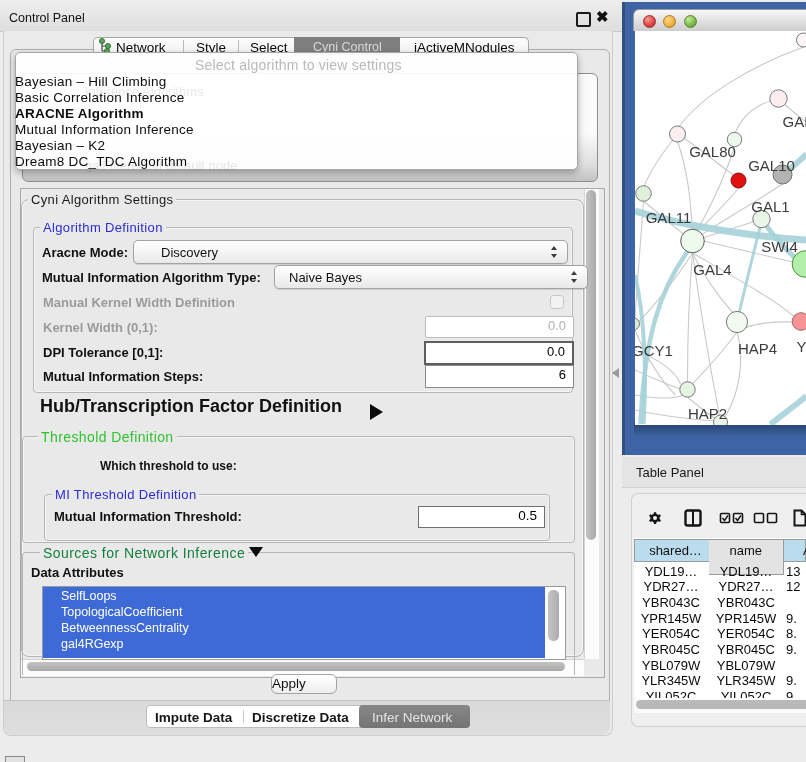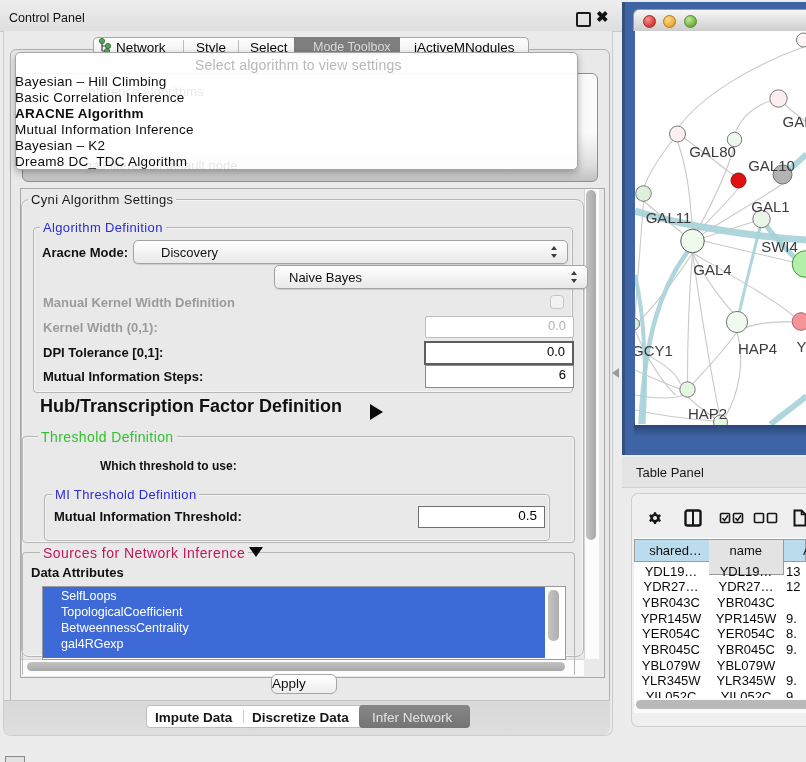--- a/index.html
+++ b/index.html
@@ -36,21 +36,21 @@
   <div class="abs" style="left:238px;top:40px;width:1px;height:13px;background:#bbb;"></div>
   <svg class="abs" style="left:99px;top:38px;" width="14" height="16" viewBox="0 0 14 16">
     <path d="M3 3 L3 13 M3 8 L8 8 M3 13 L7 13" stroke="#444" stroke-width="1.2" fill="none"></path>
     <circle cx="3" cy="3" r="2.6" fill="#55a555" stroke="#2c6b2c" stroke-width="0.8"></circle>
     <circle cx="9" cy="8" r="2.6" fill="#55a555" stroke="#2c6b2c" stroke-width="0.8"></circle>
     <circle cx="8" cy="13" r="2.6" fill="#55a555" stroke="#2c6b2c" stroke-width="0.8"></circle>
   </svg>
   <div class="abs" style="left:116px;top:39.5px;font-size:13.5px;color:#0a0a0a;">Network</div>
   <div class="abs" style="left:196px;top:39.5px;font-size:13.5px;color:#0a0a0a;">Style</div>
   <div class="abs" style="left:250px;top:39.5px;font-size:13.5px;color:#0a0a0a;">Select</div>
-  <div class="abs" style="left:313px;top:40px;font-size:12.5px;color:#dadada;">Mode Toolbox</div>
+  <div class="abs" style="left:313px;top:40px;font-size:12.5px;color:#dadada;">Cyni Control</div>
   <div class="abs" style="left:414px;top:39.5px;font-size:13.5px;color:#0a0a0a;">jActiveMNodules</div>
 
   <div class="abs" style="left:22px;top:73px;width:576px;height:109px;border:1px solid #8f8f8f;border-radius:6px;background:linear-gradient(#fafafa 55%,#dedede 85%,#c2c2c2);box-sizing:border-box;"></div>
 
   <div class="abs" style="left:20px;top:188px;width:583px;height:488px;background:#e9e9e9;border:1px solid #a9a9a9;"></div>
 
   <div class="abs" style="left:584px;top:189px;width:14px;height:470px;background:#fcfcfc;border-left:1px solid #d5d5d5;"></div>
   <div class="abs" style="left:586px;top:190px;width:10px;height:350px;background:linear-gradient(90deg,#c2c2c2,#a9a9a9);border-radius:5px;"></div>
 
   <div class="abs" style="left:21px;top:659px;width:563px;height:16px;background:#fcfcfc;border-top:1px solid #d5d5d5;"></div>
@@ -61,20 +61,21 @@
   </div>
 
   <div class="group" style="left:33px;top:227px;width:538px;height:164px;">
     <div class="gtitle" style="left:6px;color:#2b2bd8;">Algorithm Definition</div>
   </div>
   <div class="lbl abs" style="left:42px;top:245px;">Aracne Mode:</div>
   <div class="combo" style="left:133px;top:240px;width:433px;height:22px;">
     <div class="ct" style="left:27px;">Discovery</div>
       <div class="spin"></div>
   </div>
+  <div class="lbl abs" style="left:42px;top:270px;">Mutual Information Algorithm Type:</div>
   <div class="combo" style="left:274px;top:265px;width:292px;height:22px;padding-left:20px;">
     <div class="ct">Naive Bayes</div>
       <div class="spin"></div>
   </div>
   <div class="lbl dis abs" style="left:43px;top:295px;">Manual Kernel Width Definition</div>
   <div class="abs" style="left:550px;top:295px;width:12px;height:12px;border:1.5px solid #c5c5c5;border-radius:3.5px;background:#f2f2f2;"></div>
   <div class="lbl dis abs" style="left:43px;top:320px;">Kernel Width (0,1):</div>
   <div class="field" style="left:425px;top:316px;width:140px;height:19px;border:1px solid #bdbdbd;border-radius:2px;color:#b2b2b2;padding:1px 7px 0 0;">0.0</div>
   <div class="lbl abs" style="left:43px;top:345px;">DPI Tolerance [0,1]:</div>
   <div class="field" style="left:424px;top:341px;width:139px;height:19px;border:2px solid #5e5e5e;color:#000;padding:1px 7px 0 0;">0.0</div>
@@ -88,21 +89,21 @@
     <div class="gtitle" style="left:15px;color:#2fc32f;font-size:14px;letter-spacing:0.4px;">Threshold Definition</div>
   </div>
   <div class="lbl abs" style="left:100px;top:459px;font-size:12px;">Which threshold to use:</div>
   <div class="group" style="left:44px;top:494px;width:504px;height:45px;">
     <div class="gtitle" style="left:7px;color:#2b2bd8;">MI Threshold Definition</div>
   </div>
   <div class="lbl abs" style="left:54px;top:509px;">Mutual Information Threshold:</div>
   <div class="field" style="left:418px;top:506px;width:118px;height:19px;border:1.5px solid #6e6e6e;color:#000;padding:1px 7px 0 0;font-size:13.5px;">0.5</div>
 
   <div class="group" style="left:22px;top:552px;width:551px;height:122px;border-bottom:none;border-radius:4px 4px 0 0;box-shadow:none;">
-    <div class="gtitle" style="left:17px;color:#be185d;font-size:14px;letter-spacing:0.45px;">Sources for Network Inference</div>
+    <div class="gtitle" style="left:17px;color:#15803d;font-size:14px;letter-spacing:0.45px;">Sources for Network Inference</div>
   </div>
   <div class="abs" style="left:249px;top:547px;width:0;height:0;border-left:7px solid transparent;border-right:7px solid transparent;border-top:10px solid #0a0a0a;"></div>
   <div class="lbl abs" style="left:31px;top:565px;">Data Attributes</div>
   <div class="abs" style="left:42px;top:586px;width:522px;height:72px;border:1px solid #9a9a9a;background:#fff;"></div>
   <div class="abs" style="left:43px;top:587px;width:502px;height:71px;background:#3e6ad8;"></div>
   <div class="abs" style="left:61px;top:588px;font-size:12.5px;color:#fff;line-height:16px;">SelfLoops<br>TopologicalCoefficient<br>BetweennessCentrality<br>gal4RGexp</div>
   <div class="abs" style="left:548px;top:590px;width:11px;height:51px;background:linear-gradient(90deg,#c5c5c5,#adadad);border-radius:5px;"></div>
 
   <div class="abs" style="left:271px;top:674px;width:64px;height:18px;border:1px solid #a5a5a5;border-radius:6px;background:linear-gradient(#ffffff,#ededed);text-align:left;font-size:13.5px;color:#111;line-height:18px;">Apply</div>
 

